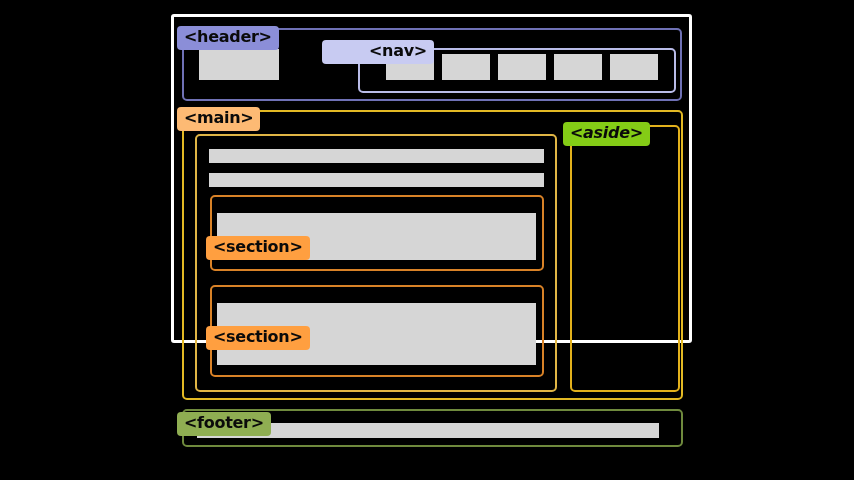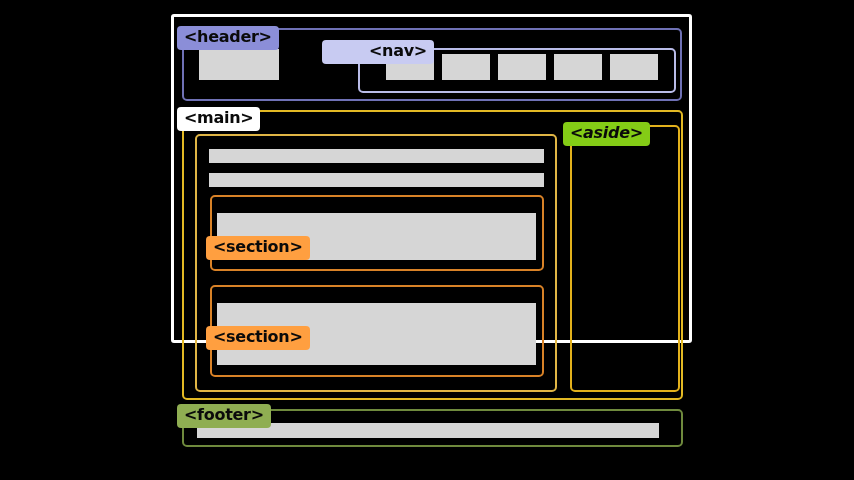--- a/index.html
+++ b/index.html
@@ -73,21 +73,21 @@
   .region-header { border-color: #6f71b5; }
   .region-nav    { border-color: #b9bce8; }
   .region-main   { border-color: #e3b924; }
   .region-article{ border-color: #e0b545; }
   .region-section{ border-color: #d98227; }
   .region-aside  { border-color: #e3b11c; }
   .region-footer { border-color: #6f8a3d; }
 
   .tag-header  { background: #8b8ed8; }
   .tag-nav     { background: #c8cbf2; }
-  .tag-main    { background: #ffffff; }
+  .tag-main    { background: #fdba74; }
   .tag-article { background: #ffcb3f; }
   .tag-section { background: #ff9f40; margin-top: 44px; }
   .tag-aside   { background: #84cc16; font-style: italic; }
   .tag-footer  { background: #8fae52; }
 </style>
 </head>
 <body>
 
 <div id="stage">
 
@@ -130,18 +130,18 @@
     <div class="tag tag-section" style="left:32px; top:265px;">&lt;section&gt;</div>
 
     <div class="block" style="left:43px; top:286px; width:319px; height:62px;"></div>
 
     <div class="region region-aside" style="left:396px; top:108px; width:110px; height:267px;"></div>
 
     <div class="tag tag-aside" style="left:389px; top:105px;">&lt;aside&gt;</div>
 
     <div class="region region-footer" style="left:8px; top:392px; width:501px; height:38px;"></div>
 
-    <div class="tag tag-footer" style="left:3px; top:387px;">&lt;footer&gt;</div>
+    <div class="tag tag-footer" style="left:3px; top:395px;">&lt;footer&gt;</div>
 
     <div class="block" style="left:23px; top:406px; width:462px; height:15px;"></div>
 
   </div>
 </div>
 
 </body></html>

